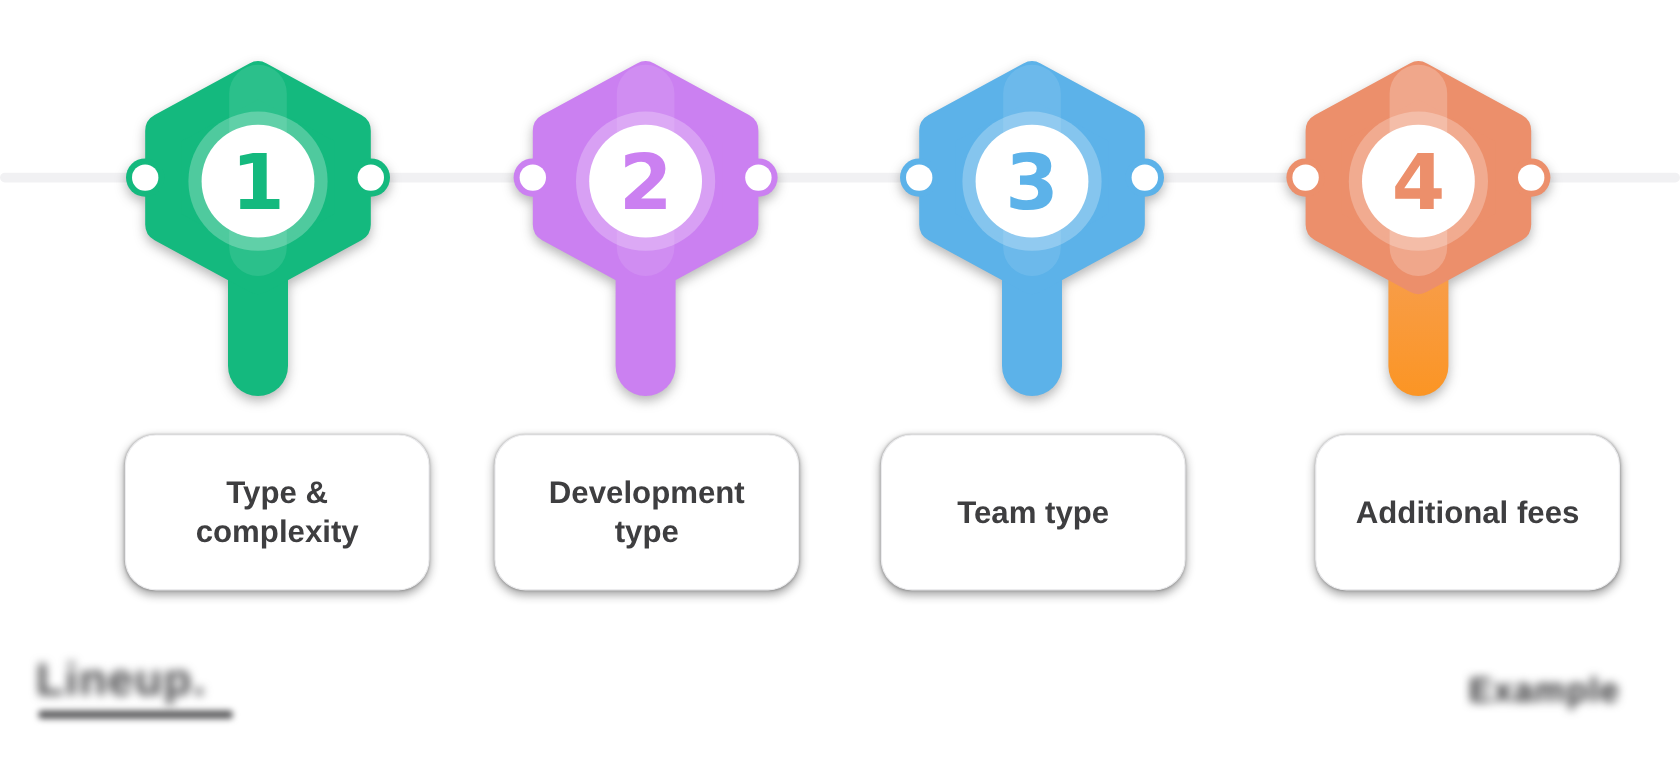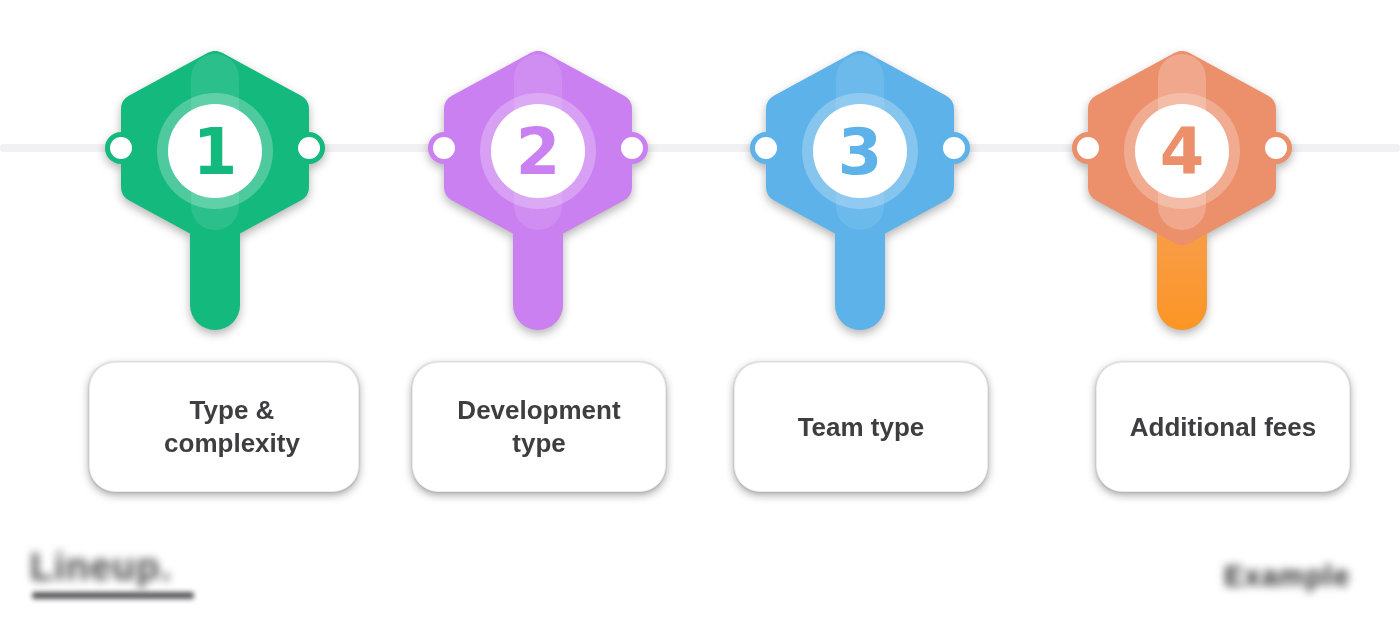--- a/index.html
+++ b/index.html
@@ -128,21 +128,21 @@
     <circle cx="36" cy="118" r="16" fill="currentColor"></circle>
     <circle cx="224" cy="118" r="16" fill="currentColor"></circle>
     <circle cx="130" cy="121" r="58" fill="#ffffff" opacity="0.25"></circle>
     <circle cx="130" cy="121" r="47" fill="#ffffff"></circle>
     <circle cx="36" cy="118" r="11" fill="#ffffff"></circle>
     <circle cx="224" cy="118" r="11" fill="#ffffff"></circle>
     <text class="num" x="130" y="144" text-anchor="middle" fill="currentColor">4</text>
   </svg>
 </div>
 
-<div class="label-card" style="left:89px;padding-left:16px;">
+<div class="label-card" style="left:104px;">
   <div class="label-text">Type &amp; complexity</div>
 </div>
 <div class="label-card" style="left:412px;">
   <div class="label-text">Development type</div>
 </div>
 <div class="label-card" style="left:734px;">
   <div class="label-text">Team type</div>
 </div>
 <div class="label-card" style="left:1096px;">
   <div class="label-text">Additional fees</div>

